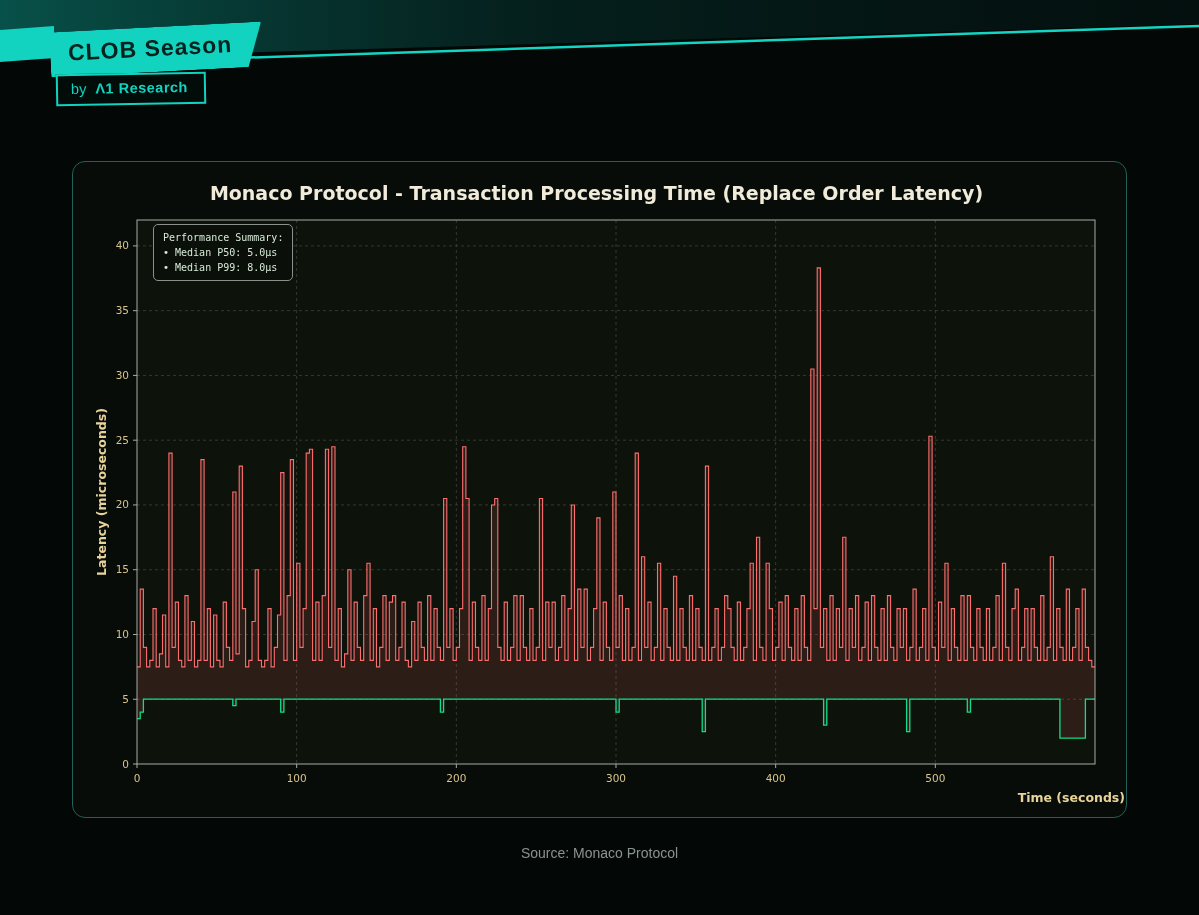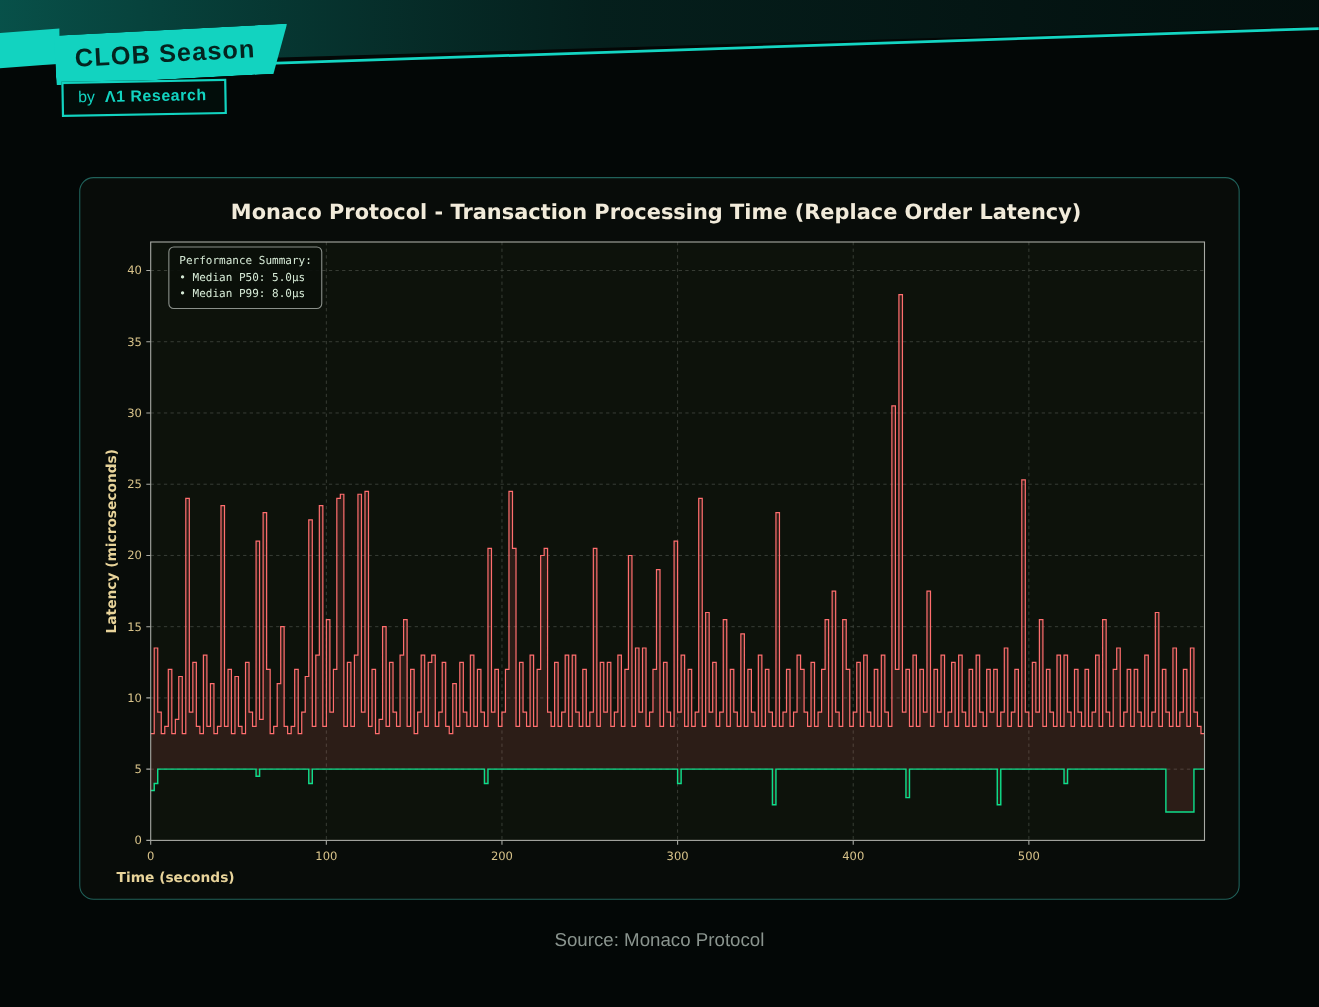--- a/index.html
+++ b/index.html
@@ -37,42 +37,42 @@
   }
   .chart-wrap{position:relative;width:1020px;margin:0 auto;}
   #chart-svg{display:block;}
   .ylabel{
     position:absolute;left:14px;top:280px;
     transform:translate(-50%,-50%) rotate(-90deg);
     white-space:nowrap;color:#e8d49a;font-weight:bold;font-size:12.5px;
     font-family:"DejaVu Sans",sans-serif;
   }
   .xlabel{
-    text-align:left;transform:translateX(19px);margin-top:0px;
+    text-align:right;transform:translateX(19px);margin-top:0px;
     color:#e8d49a;font-weight:bold;font-size:12.5px;
     font-family:"DejaVu Sans",sans-serif;
   }
   .annotation{
     position:absolute;left:66px;top:12px;
     border:1px solid #8a908a;border-radius:5px;background:rgba(10,15,10,0.92);
     padding:5px 9px;font-family:"DejaVu Sans Mono",monospace;
     font-size:10px;line-height:1.5;color:#d6ead6;white-space:nowrap;
   }
   .legend{
     position:absolute;right:16px;top:12px;
     border:1px solid #9aa09a;background:rgba(12,16,12,0.95);
     padding:5px 10px;font-family:"DejaVu Sans",sans-serif;
     font-size:11px;color:#e6e6e2;
   }
   .legend-row{display:flex;align-items:center;gap:8px;margin:3px 0;}
   .swatch-line{width:18px;height:3px;border-radius:1px;}
   .swatch-patch{width:15px;height:10px;border:1px solid #777;box-sizing:border-box;}
   
   .source{
-    text-align:center;margin-top:27px;color:#8a948e;font-size:17px;
+    text-align:center;margin-top:27px;color:#8a948e;font-size:14px;
   }
 </style>
 </head>
 <body>
 
 <header>
   <svg class="ribbon" width="1199" height="120">
     <defs>
       <linearGradient id="fadeTeal" x1="0" y1="0" x2="1" y2="0">
         <stop offset="0" stop-color="#0fbfae" stop-opacity="0.40"></stop>

